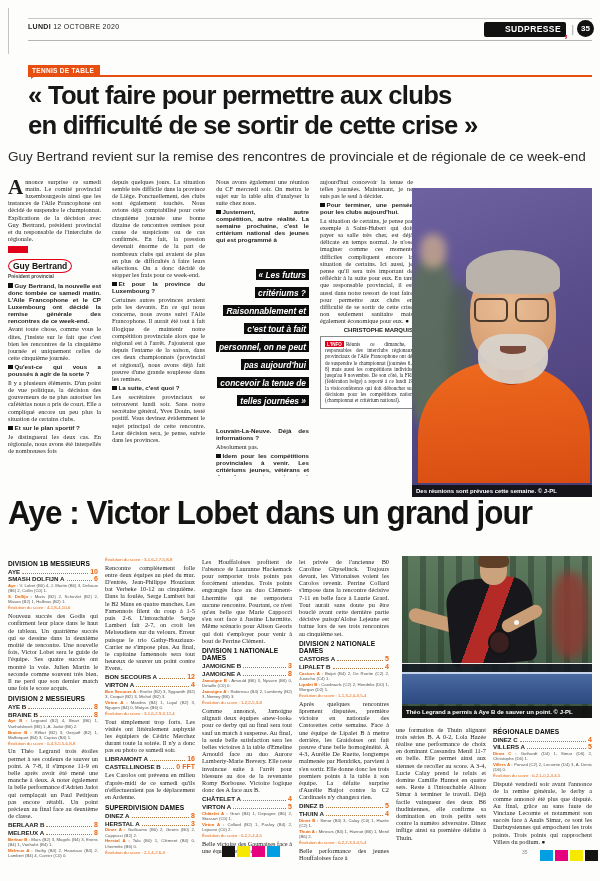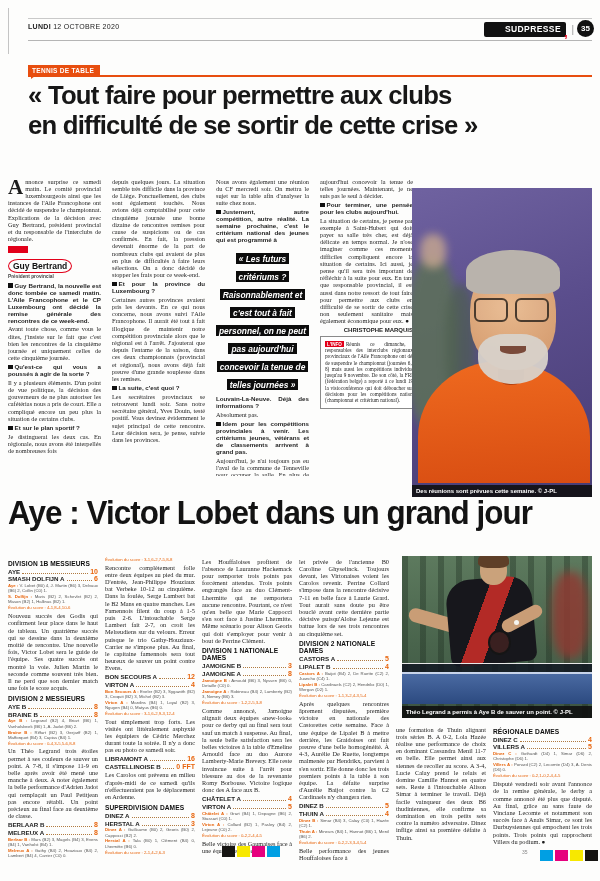--- a/index.html
+++ b/index.html
@@ -30,21 +30,21 @@
   .botcol{top:556px;height:326px;width:90px;}
   .body-p,.lead{font-size:6.3px;line-height:7.2px;margin:1.5px 0;text-align:justify;}
   .dropcap{float:left;font:bold 21px "Liberation Serif",serif;line-height:17px;padding:1px 2px 0 0;}
   .q{font:bold 6.2px "Liberation Sans",sans-serif;line-height:7px;margin:2px 0 1px 0;text-align:justify;}
   .qmark{display:inline-block;width:4.5px;height:4.5px;background:#101010;margin-right:2px;}
   .speaker{margin:4px 0 3px 0;}
   .speaker-flag{width:20px;height:7px;background:#e2001a;margin-bottom:1.5px;}
   .speaker-name{display:inline-block;font:bold 8.5px "Liberation Sans",sans-serif;border:1.5px solid #e2001a;
                 border-radius:10px/7px;padding:1px 4px;color:#111;text-align:right;}
   .speaker-role{font:bold 4.8px "Liberation Sans",sans-serif;color:#444;margin-top:1px;}
-  .pullquote{margin:4px 0;text-align:center;}
+  .pullquote{margin:20px 0;text-align:right;}
   .pullquote .pq{background:#0c0c0c;color:#fff;font:bold italic 8.4px "Liberation Sans",sans-serif;
                  line-height:11.5px;padding:.5px 3px;-webkit-box-decoration-break:clone;box-decoration-break:clone;}
   .byline{font:bold 6px "Liberation Sans",sans-serif;text-align:right;margin:2px 0 3px 0;}
   .infobox{border:1px solid #8a8a8a;padding:4px;width:96px;font-size:5.2px;line-height:6.3px;text-align:justify;background:#fff;}
   .info-label{background:#e2001a;color:#fff;font:bold 4.6px "Liberation Sans",sans-serif;padding:.5px 2px;margin-right:2px;}
   .division{font:bold 6.6px "Liberation Sans",sans-serif;margin:3.5px 0 1px 0;color:#0e0e0e;letter-spacing:.1px;}
   .teamrow{display:flex;align-items:baseline;margin:.8px 0;}
   .tname{font:bold 6.2px "Liberation Sans",sans-serif;white-space:nowrap;}
   .dots{flex:1;border-bottom:1px dotted #b07a40;margin:0 2px;height:5px;}
   .tscore{font:bold 7px "Liberation Sans",sans-serif;color:#e8650d;}
@@ -108,20 +108,21 @@
       <span>35</span>
     </div>
   <div class="hrule" style="top:40px;background:#b5b5b5"></div>
 
   <div class="tag-rule"></div>
   <div class="section-tag">TENNIS DE TABLE</div>
   <div class="h1">
     <div>« Tout faire pour permettre aux clubs</div>
     <div>en difficulté de se sortir de cette crise »</div>
   </div>
+  <div class="subhead">Guy Bertrand revient sur la remise des rencontres de provinciale et de régionale de ce week-end</div>
 
   <div class="col topcol" style="left:8px">
       <p class="lead"><span class="dropcap">A</span>nnonce surprise ce samedi matin. Le comité provincial luxembourgeois ainsi que les instances de l'Aile Francophone ont décidé de suspendre le championnat. Explications de la décision avec Guy Bertrand, président provincial et du responsable de l'interclubs de régionale.</p>
       <div class="speaker"><div class="speaker-flag"></div><div class="speaker-name">Guy Bertrand</div><div class="speaker-role">Président provincial</div></div>
       <p class="q"><span class="qmark"></span>Guy Bertrand, la nouvelle est donc tombée ce samedi matin. L'Aile Francophone et le CP Luxembourg ont décidé la remise générale des rencontres de ce week-end.</p>
       <p class="body-p">Avant toute chose, comme vous le dites, j'insiste sur le fait que c'est bien les rencontres de la cinquième journée et uniquement celles de cette cinquième journée.</p>
       <p class="q"><span class="qmark"></span>Qu'est-ce qui vous a poussés à agir de la sorte ?</p>
       <p class="body-p">Il y a plusieurs éléments. D'un point de vue politique, la décision des gouverneurs de ne plus autoriser les cafétérias nous a pris de court. Elle a compliqué encore un peu plus la situation de certains clubs.</p>
       <p class="q"><span class="qmark"></span>Et sur le plan sportif ?</p>
       <p class="body-p">Je distinguerai les deux cas. En régionale, nous avons été interpellés de nombreuses fois</p>

